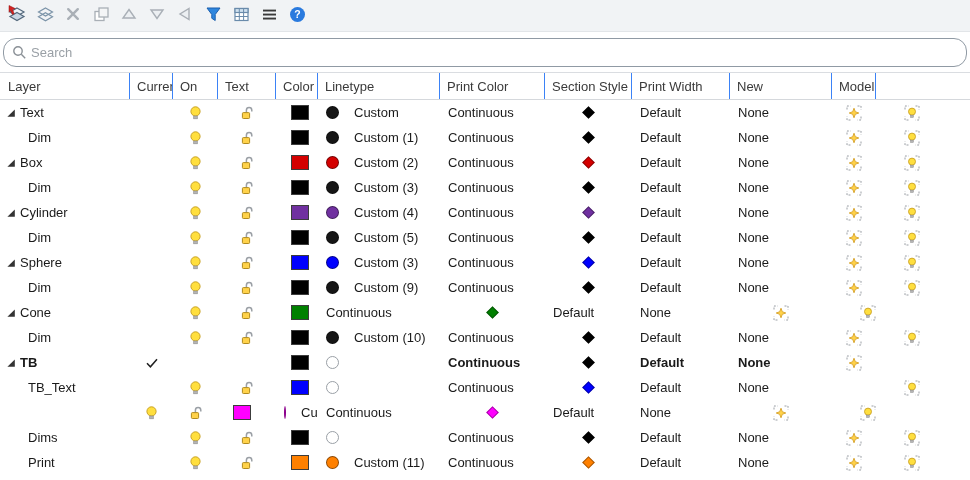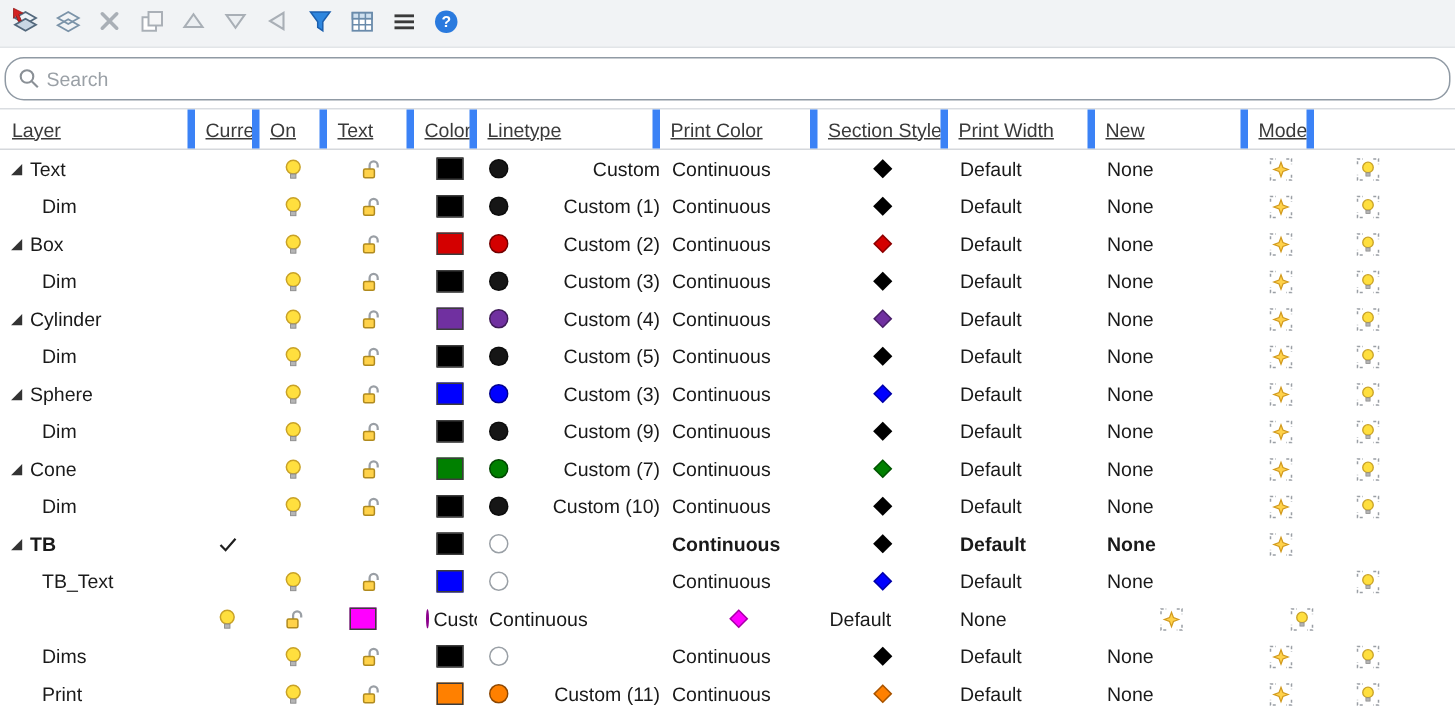--- a/index.html
+++ b/index.html
@@ -47,31 +47,31 @@
   .header {
     height: 28px;
     border-top: 1px solid #dadde1;
     border-bottom: 1px solid #d5d8dc;
     color: #3a3a3a;
   }
   .hcell {
     height: 100%;
     display: flex; align-items: center;
     padding-left: 7px;
-    border-right: 5px solid #3b82f6;
-    overflow: hidden; white-space: nowrap; text-decoration: underline;
+    border-right: 1px solid #3b82f6;
+    overflow: hidden; white-space: nowrap;
   }
   .hcell:first-child { padding-left: 8px; }
   .row { height: 25px; background: #fff; }
   .cell { height: 100%; display: flex; align-items: center; overflow: hidden; white-space: nowrap; }
   .c-layer { gap: 4px; }
   .arrow { width: 10px; height: 10px; flex: none; display: inline-flex; }
   .c-center { justify-content: center; }
   .c-color { padding-left: 15px; }
-  .c-material { padding-left: 8px; gap: 3px; justify-content: space-between; }
+  .c-material { padding-left: 8px; gap: 15px; }
   .c-text { padding-left: 8px; }
   .c-modelon { padding-left: 28px; }
   .swatch { width: 18px; height: 15px; border: 1px solid #3c3c3c; display: inline-block; }
   .matdot { width: 13px; height: 13px; border-radius: 50%; border: 1px solid rgba(0,0,0,.45); display: inline-block; }
   .matdot.empty { background: #fff; border-color: #9aa0a6; }
   .diamond { width: 9px; height: 9px; transform: rotate(45deg); border: 1px solid rgba(0,0,0,.35); display: inline-block; }
   .iconwrap { display: inline-flex; }
   .row.bold .layer-name,
   .row.bold .c-text span { font-weight: bold; }
 </style>
@@ -782,24 +782,20 @@
       <span class="iconwrap" style="visibility: visible;">
         <svg width="14" height="14" viewBox="0 0 14 14">
           <path d="M6.4,6.6 V4.3 a2.7,2.7 0 0 1 5.4,0 V5.6" fill="none" stroke="#9a9fa5" stroke-width="1.5"></path>
           <rect x="2.4" y="6.6" width="7.2" height="5.9" rx="1" fill="#ffd24a" stroke="#b08a1e" stroke-width="1"></rect>
         </svg>
       </span>
     </div>
     <div class="cell c-color">
       <span class="swatch" style="background: rgb(0, 128, 0);"></span>
     </div>
-    <div class="cell c-material">
-      <span class="matdot" style="background: rgb(0, 128, 0);"></span>
-      <span class="matlabel">Custom (7)</span>
-    </div>
     <div class="cell c-text">
       <span>Continuous</span>
     </div>
     <div class="cell c-center">
       <span class="diamond" style="background: rgb(0, 128, 0);"></span>
     </div>
     <div class="cell c-text">
       <span>Default</span>
     </div>
     <div class="cell c-text">

